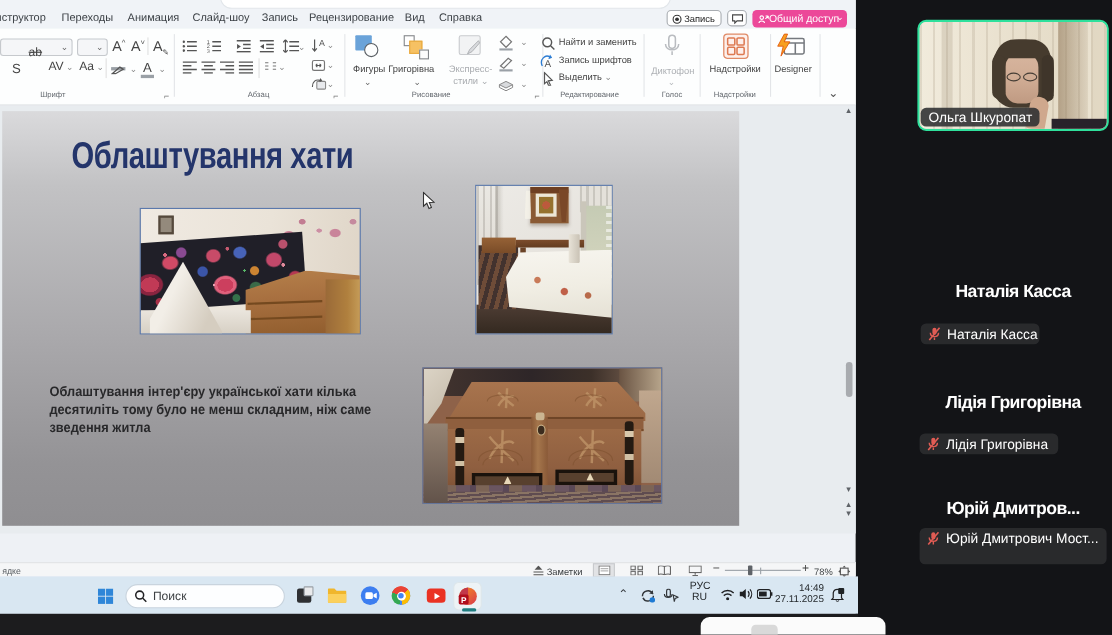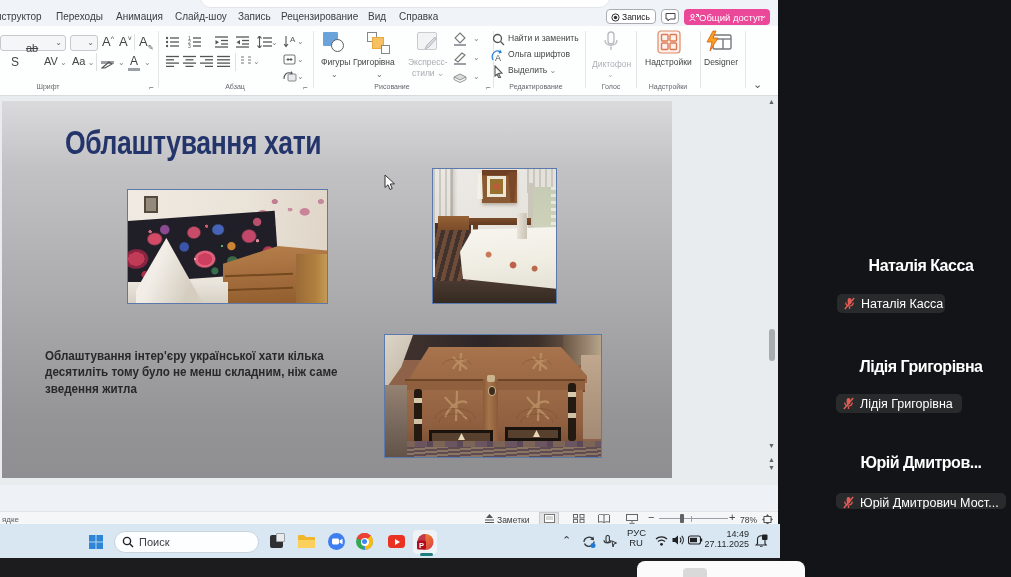--- a/index.html
+++ b/index.html
@@ -267,21 +267,21 @@
  <svg class="a" style="left:492px;top:7px" width="13" height="13">
         <circle cx="5.5" cy="5.5" r="4" fill="none" stroke="#555" stroke-width="1.3"></circle>
         <line x1="8.5" y1="8.5" x2="12" y2="12" stroke="#555" stroke-width="1.3"></line>
       </svg>
  <div class="a gray" style="left:508px;top:7px;font-size:8.5px">Найти и заменить</div>
  <svg class="a" style="left:491px;top:23px" width="14" height="13">
         <path d="M2 11 C-1 5 5 0 9 3" fill="none" stroke="#2b7cd3" stroke-width="1.2"></path>
         <path d="M9 0.5 L11 3.5 L7.5 4.8 Z" fill="#2b7cd3"></path>
         <text x="4" y="12" font-size="9" fill="#555">A</text>
       </svg>
- <div class="a gray" style="left:508px;top:23px;font-size:8.5px">Ольга шрифтов</div>
+ <div class="a gray" style="left:508px;top:23px;font-size:8.5px">Запись шрифтов</div>
  <svg class="a" style="left:493px;top:39px" width="11" height="13">
         <path d="M2 1 L9 8 L5.5 8.5 L7.5 12.5 L5.8 13 L4.2 9.2 L2 11 Z" fill="none" stroke="#555" stroke-width="1.1"></path>
       </svg>
  <div class="a gray" style="left:508px;top:39px;font-size:8.5px">Выделить <span style="font-size:8px;color:#888">⌄</span></div>
 
  <svg class="a" style="left:602px;top:5px" width="18" height="26">
         <rect x="6" y="1" width="6" height="12" rx="3" fill="none" stroke="#b9bcc0" stroke-width="1.4"></rect>
         <path d="M3 9 C3 16 15 16 15 9" fill="none" stroke="#b9bcc0" stroke-width="1.4"></path>
         <line x1="9" y1="15.5" x2="9" y2="19" stroke="#b9bcc0" stroke-width="1.4"></line>
       </svg>
@@ -537,38 +537,54 @@
       </svg>
  <span class="a" style="right:31px;top:5px;font-size:9px;color:#1f2326;line-height:10px;text-align:right">14:49<br>27.11.2025</span>
  <svg class="a" style="left:755px;top:10px" width="13" height="13">
         <path d="M2.5 9.5 L2.5 5 A3.8 3.8 0 0 1 10 5 L10 9.5 L11.2 11 L1.2 11 Z" fill="none" stroke="#202124" stroke-width="1.1"></path>
         <path d="M5 12 A1.5 1.5 0 0 0 7.6 12" stroke="#202124" stroke-width="1" fill="none"></path>
         <rect x="7" y="0.5" width="5.5" height="5.5" rx="1" fill="#1f2326"></rect>
       </svg>
 </div>
 <div class="a" id="blackband"></div>
 
+<div class="a vtile" style="top:18px;height:101px;border:2.5px solid #2fe09c;background:#eae4d4">
+ <div class="a" style="left:0;top:0;width:174px;height:101px;background:repeating-linear-gradient(90deg,rgba(175,162,140,0.28) 0 2px,rgba(255,255,255,0) 2px 12px),linear-gradient(90deg,#f1ebdc 0%,#eae2d0 40%,#e6ddc9 70%,#ece5d4 100%)"></div>
+ <div class="a" style="left:126px;top:0px;width:27px;height:101px;background:linear-gradient(90deg,rgba(148,124,94,0.62),rgba(148,124,94,0.15))"></div>
+ <div class="a" style="left:156px;top:0px;width:18px;height:101px;background:rgba(210,196,170,0.35)"></div>
+ <div class="a" style="left:20px;top:0px;width:10px;height:101px;background:rgba(160,145,120,0.25)"></div>
+ <div class="a" style="left:66px;top:16px;width:56px;height:62px;background:#463b2e;border-radius:24px 26px 18px 20px"></div>
+ <div class="a" style="left:78px;top:28px;width:30px;height:46px;background:linear-gradient(180deg,#d7b59e 0%,#cfab93 55%,#bf9a82 100%);border-radius:13px 13px 11px 11px"></div>
+ <div class="a" style="left:69px;top:16px;width:50px;height:17px;background:#463b2e;border-radius:22px 22px 0 0"></div>
+ <div class="a" style="left:66px;top:30px;width:12px;height:40px;background:#463b2e;border-radius:6px"></div>
+ <div class="a" style="left:111px;top:30px;width:11px;height:42px;background:#3f352a;border-radius:6px"></div>
+ <div class="a" style="left:79px;top:46px;width:13px;height:8px;border:1.1px solid #453d35;border-radius:50%"></div>
+ <div class="a" style="left:94px;top:46px;width:13px;height:8px;border:1.1px solid #453d35;border-radius:50%"></div>
+ <div class="a" style="left:99px;top:68px;width:17px;height:30px;background:#cfa88d;border-radius:8px 8px 2px 2px;transform:rotate(10deg)"></div>
+ <div class="a" style="left:120px;top:88px;width:54px;height:13px;background:#28222a"></div>
+ <div class="a nameplate" style="left:1px;top:78px;width:108px;height:17px;padding:1px 0 0 7px">Ольга Шкуропат</div>
+</div>
 
 
 <div class="a bigname" style="top:257px">Наталія Касса</div>
 <div class="a nameplate" style="left:837px;top:294px;width:108px;height:19px;padding:2px 0 0 6px"><svg class="micico" viewBox="0 0 14 14">
         <rect x="5" y="1" width="4" height="7" rx="2" fill="#e05c54"></rect>
         <path d="M3 6 C3 11 11 11 11 6" fill="none" stroke="#e05c54" stroke-width="1.4"></path>
         <line x1="7" y1="10.5" x2="7" y2="13" stroke="#e05c54" stroke-width="1.4"></line>
         <line x1="2" y1="13" x2="12" y2="1" stroke="#e05c54" stroke-width="1.6"></line>
       </svg>Наталія Касса</div>
 <div class="a bigname" style="top:358px">Лідія Григорівна</div>
 <div class="a nameplate" style="left:836px;top:394px;width:126px;height:19px;padding:2px 0 0 6px"><svg class="micico" viewBox="0 0 14 14">
         <rect x="5" y="1" width="4" height="7" rx="2" fill="#e05c54"></rect>
         <path d="M3 6 C3 11 11 11 11 6" fill="none" stroke="#e05c54" stroke-width="1.4"></path>
         <line x1="7" y1="10.5" x2="7" y2="13" stroke="#e05c54" stroke-width="1.4"></line>
         <line x1="2" y1="13" x2="12" y2="1" stroke="#e05c54" stroke-width="1.6"></line>
       </svg>Лідія Григорівна</div>
 <div class="a bigname" style="top:454px">Юрій  Дмитров...</div>
-<div class="a nameplate" style="left:836px;top:493px;width:170px;height:16px;padding:2px 0 0 6px"><svg class="micico" viewBox="0 0 14 14">
+<div class="a nameplate" style="left:836px;top:480px;width:170px;height:33px;padding:2px 0 0 6px"><svg class="micico" viewBox="0 0 14 14">
         <rect x="5" y="1" width="4" height="7" rx="2" fill="#e05c54"></rect>
         <path d="M3 6 C3 11 11 11 11 6" fill="none" stroke="#e05c54" stroke-width="1.4"></path>
         <line x1="7" y1="10.5" x2="7" y2="13" stroke="#e05c54" stroke-width="1.4"></line>
         <line x1="2" y1="13" x2="12" y2="1" stroke="#e05c54" stroke-width="1.6"></line>
       </svg>Юрій Дмитрович Мост...</div>
 <div class="a" id="popup">
       <span class="handle"></span>
     </div>
 </div>
 

